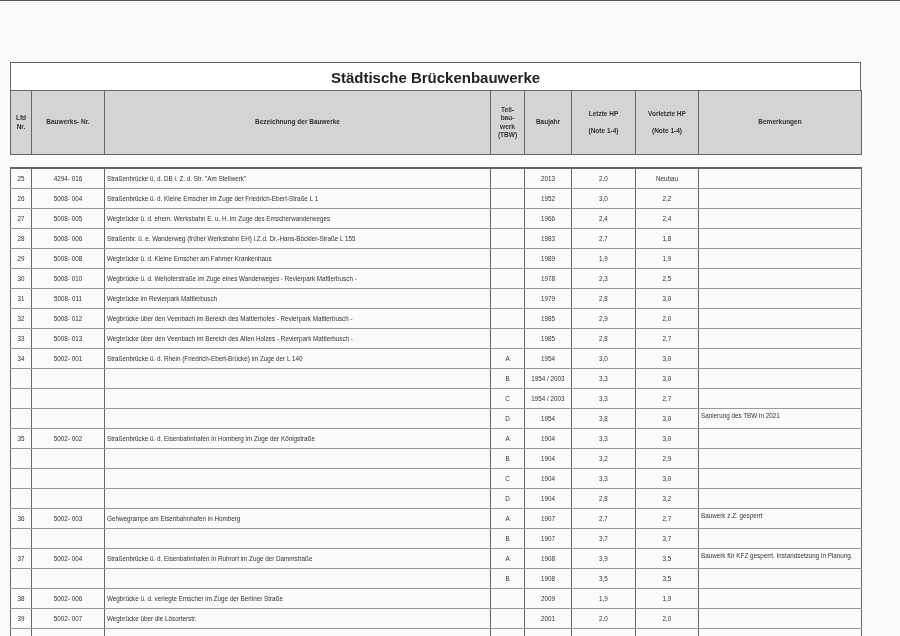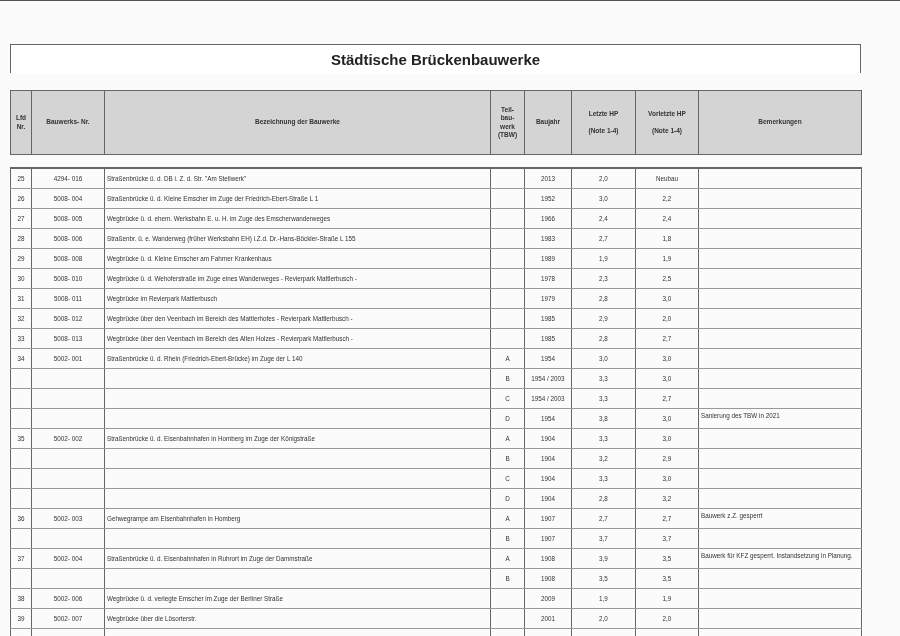--- a/index.html
+++ b/index.html
@@ -2,21 +2,21 @@
 <html><head>
 <meta charset="utf-8">
 <style>
   html, body { margin: 0; padding: 0; }
   body {
     width: 900px; height: 636px; background: #fbfbfb; position: relative; overflow: hidden;
     font-family: "Liberation Sans", sans-serif; color: #2a2a2a;
   }
   .topline { position: absolute; left: 0; top: 0; width: 900px; height: 1px; background: #555; }
   .frame-title {
-    position: absolute; left: 10px; top: 44px; width: 851px; height: 29px;
+    position: absolute; left: 10px; top: 62px; width: 851px; height: 29px;
     border: 1px solid #666; border-bottom: none; background: #fff; box-sizing: border-box;
     display: flex; align-items: center; justify-content: center;
   }
   .frame-title span { font-weight: bold; font-size: 15px; color: #222; }
   table { border-collapse: collapse; table-layout: fixed; position: absolute; left: 10px; }
   .hdr { top: 90px; width: 851px; }
   .hdr td {
     background: #d4d4d4; border: 1px solid #666; height: 63px; padding: 0;
     font-size: 6.5px; font-weight: bold; text-align: center; vertical-align: middle; color: #333;
     line-height: 1.25;

